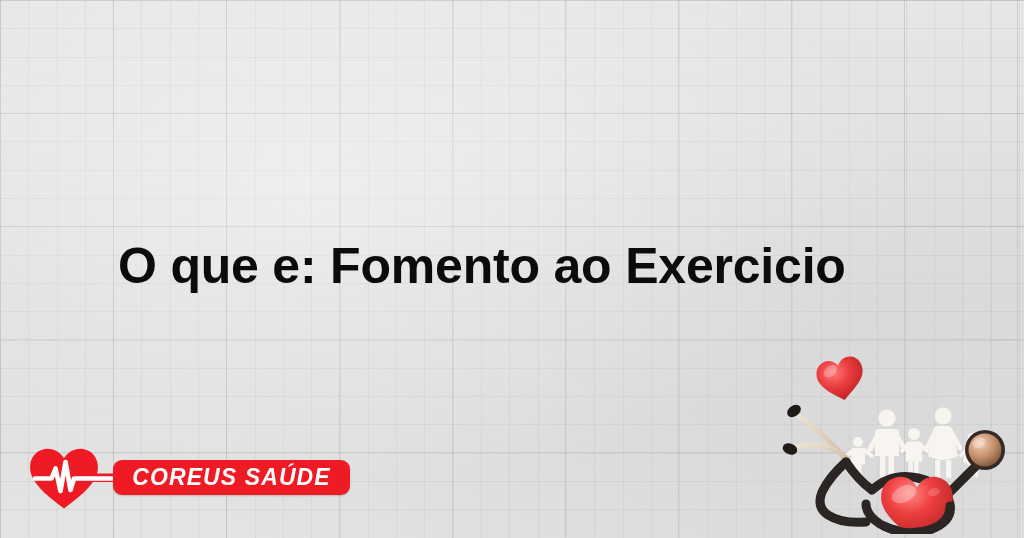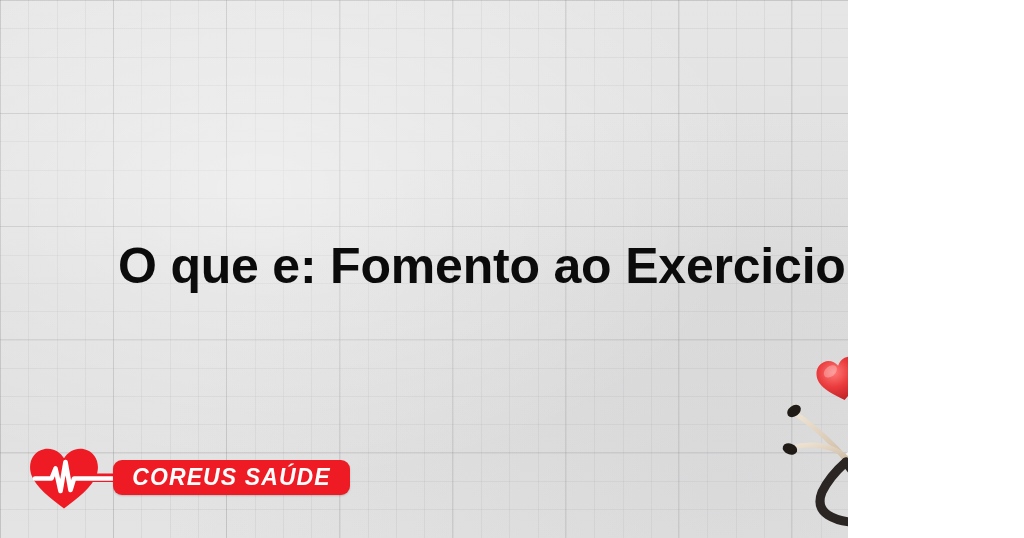--- a/index.html
+++ b/index.html
@@ -8,21 +8,21 @@
   }
   body {
     width: 1024px;
     height: 538px;
     overflow: hidden;
     font-family: "Liberation Sans", sans-serif;
   }
 
   #slide {
     position: relative;
-    width: 848px;
+    width: 1024px;
     height: 538px;
     overflow: hidden;
     background-color: #fef9c3;
   }
 
   
   #grid-bg {
     position: absolute;
     inset: 0;
     background-color: #e2e2e2;

